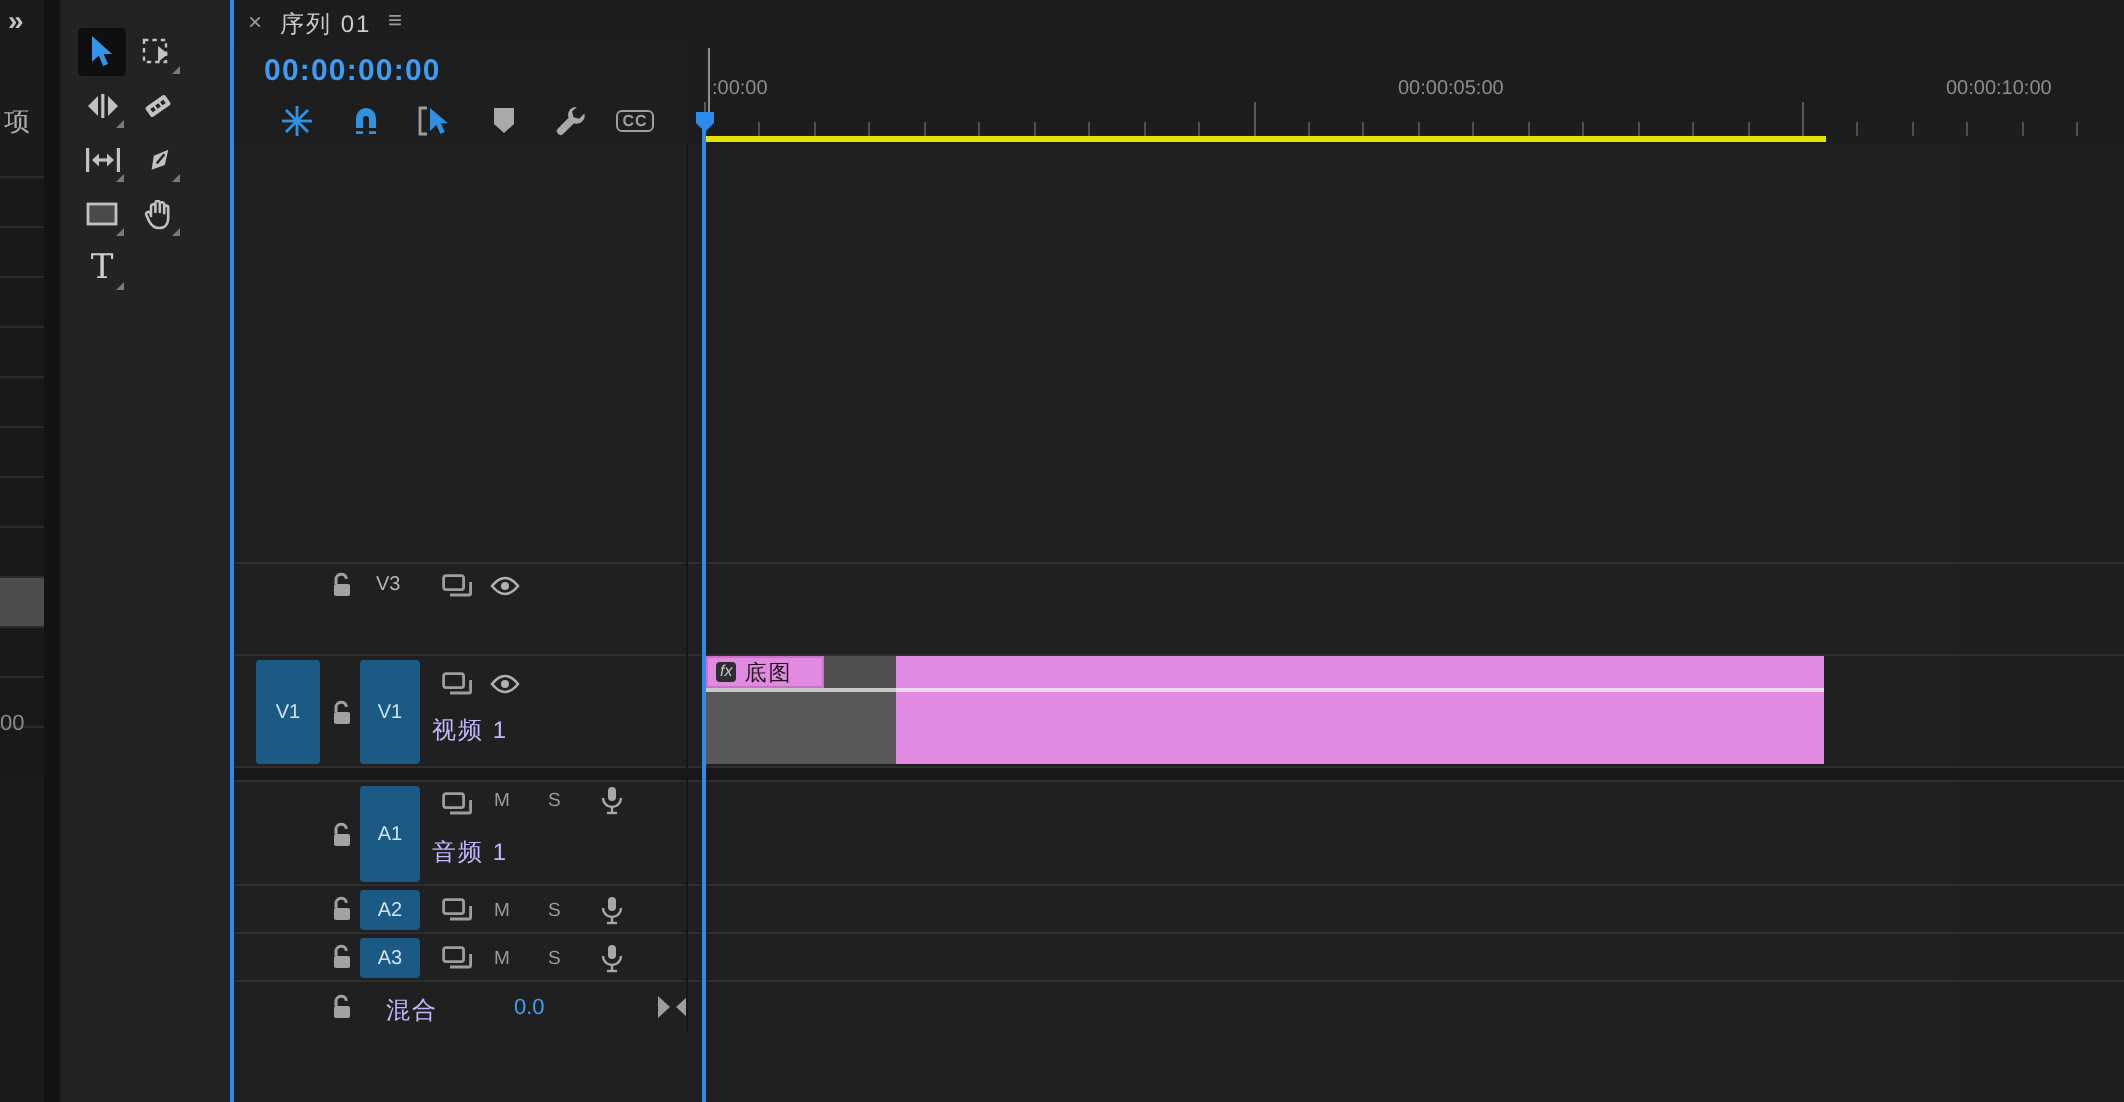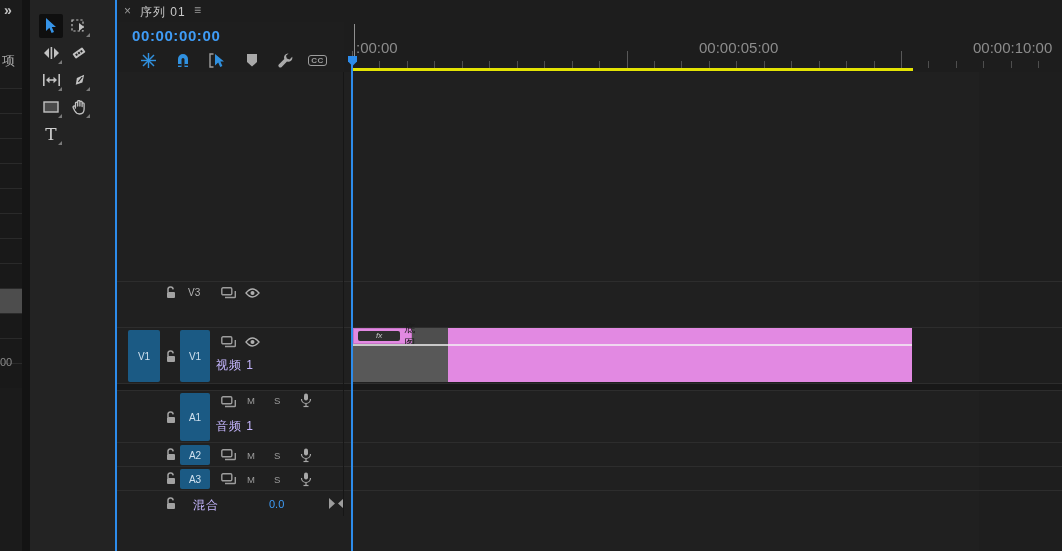--- a/index.html
+++ b/index.html
@@ -27,21 +27,21 @@
   #tl{left:117px;top:0;width:945px;height:551px;background:#1e1e1e;}
   #tabbar{left:0;top:0;width:945px;height:22px;background:#1d1d1d;}
   #tab-close{left:7px;top:4px;font-size:12px;color:#9a9a9a;}
   #tab-title{left:23px;top:4px;font-size:12px;color:#c9c9c9;letter-spacing:1px;}
   #panel-menu{left:77px;top:3px;font-size:12px;color:#9a9a9a;}
   #timecode{left:15px;top:27px;font-size:15px;font-weight:bold;color:#3f9cf6;letter-spacing:.6px;}
   .tbtn{position:absolute;top:52px;width:27px;height:16px;display:flex;align-items:center;justify-content:center;}
   .blue{color:#3091e0;} .gray{color:#a9a9a9;}
   
   #ruler{left:227px;top:22px;width:718px;height:50px;background:#1d1d1d;}
-  .rlabel{position:absolute;top:17px;font-size:15px;color:#8c8c8c;white-space:nowrap;}
+  .rlabel{position:absolute;top:17px;font-size:10px;color:#8c8c8c;white-space:nowrap;}
   .tick{position:absolute;width:1px;background:#4e4e4e;bottom:4px;}
   .tick.minor{height:7px;} .tick.major{height:17px;background:#585858;}
   #workarea{left:235px;top:68px;height:3px;background:#e3e303;z-index:5;}
   #ph-upper{left:237px;top:24px;width:1px;height:32px;background:#8f8f8f;z-index:6;}
   #ph-head{left:231px;top:56px;width:9px;height:10px;background:#2d8ceb;z-index:21;
            clip-path:polygon(0 0,100% 0,100% 55%,50% 100%,0 55%);}
   #ph-line{left:234px;top:64px;width:2px;height:487px;background:#2d8ceb;z-index:20;}
   
   #rows{left:0;top:72px;width:862px;height:479px;background:#202020;}
   .trow{position:absolute;left:0;width:945px;border-top:1px solid #2d2d2d;box-sizing:border-box;}
@@ -61,25 +61,25 @@
   
   .clip{position:absolute;top:328px;height:54px;z-index:3;}
   .clip .tbar{position:absolute;left:0;top:0;right:0;height:16px;}
   .clip .sep{position:absolute;left:0;top:16px;right:0;height:2px;}
   .clip .body{position:absolute;left:0;top:18px;right:0;bottom:0;}
   #clip1{left:236px;width:95px;}
   #clip1 .tbar{background:#4e4e4e;} #clip1 .body{background:#585858;} #clip1 .sep{background:#c9c9c9;}
   #clip1 .chip{position:absolute;left:0;top:0;width:59px;height:16px;background:#e289e2;border:1px solid #c873c8;
                box-sizing:border-box;display:flex;align-items:center;}
   .fxbadge{display:inline-block;background:#2e2e2e;color:#c8c8c8;border-radius:2px;font-size:8px;font-style:italic;
-           padding:0 18px;margin:0 4px 0 4px;line-height:10px;}
+           padding:0 2px;margin:0 4px 0 4px;line-height:10px;}
   .clipname{font-size:11px;color:#1c1c1c;letter-spacing:1px;}
   #clip2{left:331px;width:464px;}
   #clip2 .tbar{background:#e289e2;} #clip2 .body{background:#e289e2;} #clip2 .sep{background:#efd7ef;}
-  #mix-val{position:absolute;left:152px;font-size:11px;color:#3f9cf6;}
+  #mix-val{position:absolute;left:140px;font-size:11px;color:#3f9cf6;}
   svg{display:block;}
 </style>
 </head>
 <body>
 
 <div id="stage">
 
   <div id="left-strip" class="abs">
     <div id="strip-chevron" class="abs">»</div>
     <div id="strip-partial" class="abs">项</div>

